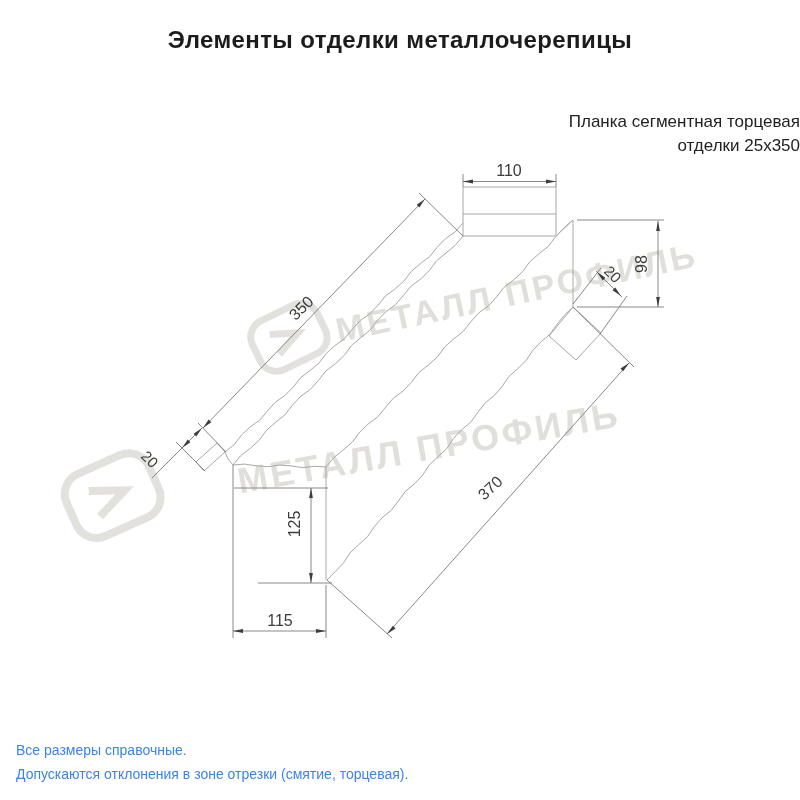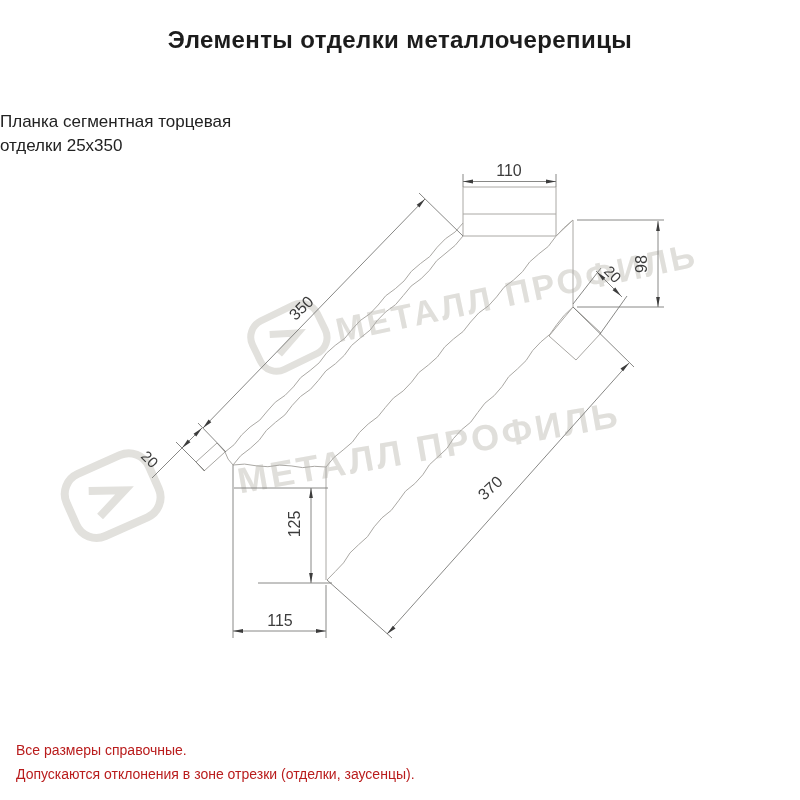--- a/index.html
+++ b/index.html
@@ -1,22 +1,22 @@
 <!DOCTYPE html>
 <html><head>
 <meta charset="utf-8">
 <style>
   html,body{margin:0;padding:0;background:#ffffff;}
   .page{position:relative;width:800px;height:800px;background:#ffffff;overflow:hidden;
         font-family:"Liberation Sans","DejaVu Sans",sans-serif;}
   .title{position:absolute;top:26px;left:0;width:800px;text-align:center;
          font-size:24px;font-weight:bold;color:#1c1c1c;letter-spacing:.4px;}
-  .subtitle{position:absolute;top:110px;left:0;width:800px;text-align:left;
+  .subtitle{position:absolute;top:110px;left:0;width:800px;text-align:right;
             font-size:17px;color:#222;line-height:24px;}
-  .notes{position:absolute;left:16px;top:738px;font-size:14px;color:#b91c1c;line-height:24px;}
+  .notes{position:absolute;left:16px;top:738px;font-size:14px;color:#3b82f6;line-height:24px;}
   svg.drawing{position:absolute;left:0;top:0;}
   .dimtext{font-size:16px;fill:#3c3c3c;}
   .dimtext-s{font-size:15px;fill:#3c3c3c;}
   .wm-text{font-size:34px;font-weight:bold;letter-spacing:3px;}
 </style>
 </head>
 <body>
 
 <div class="page">
 
@@ -122,15 +122,15 @@
       <text class="dimtext" transform="translate(647,264) rotate(-90)">98</text>
       <text class="dimtext-s" transform="translate(609,278) rotate(45)">20</text>
       <text class="dimtext" transform="translate(300,524) rotate(-90)">125</text>
       <text class="dimtext" x="280" y="626">115</text>
       <text class="dimtext" transform="translate(494,492) rotate(-43)">370</text>
     </g>
   </svg>
 
   <div class="notes">
     <div>Все размеры справочные.</div>
-    <div>Допускаются отклонения в зоне отрезки (отделки, заусенцы).</div>
+    <div>Допускаются отклонения в зоне отрезки (смятие, торцевая).</div>
   </div>
 </div>
 
 </body></html>

